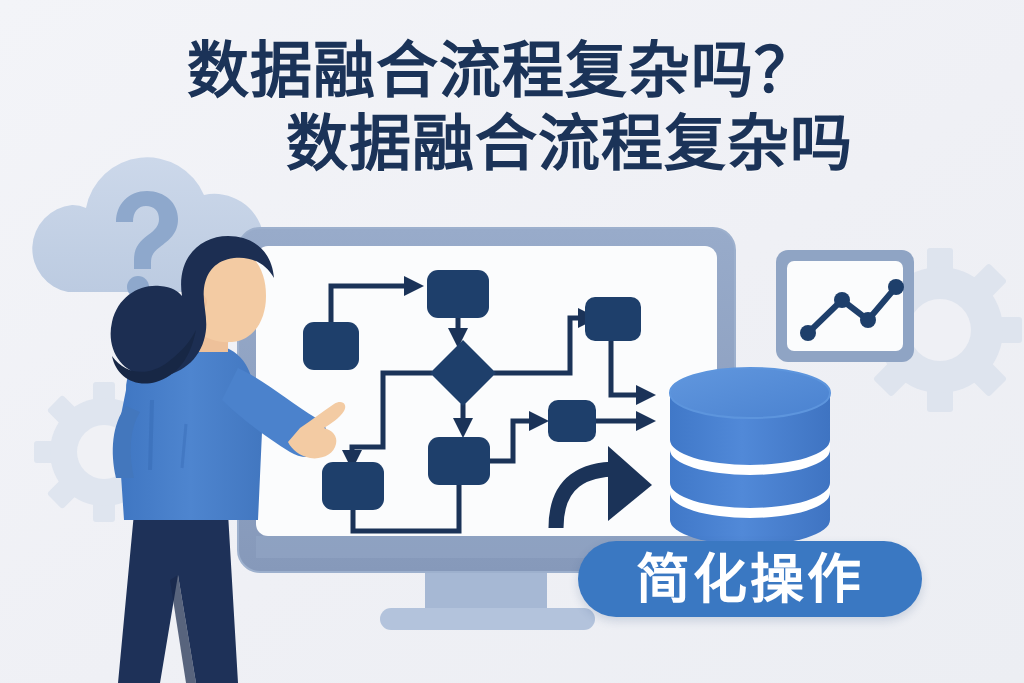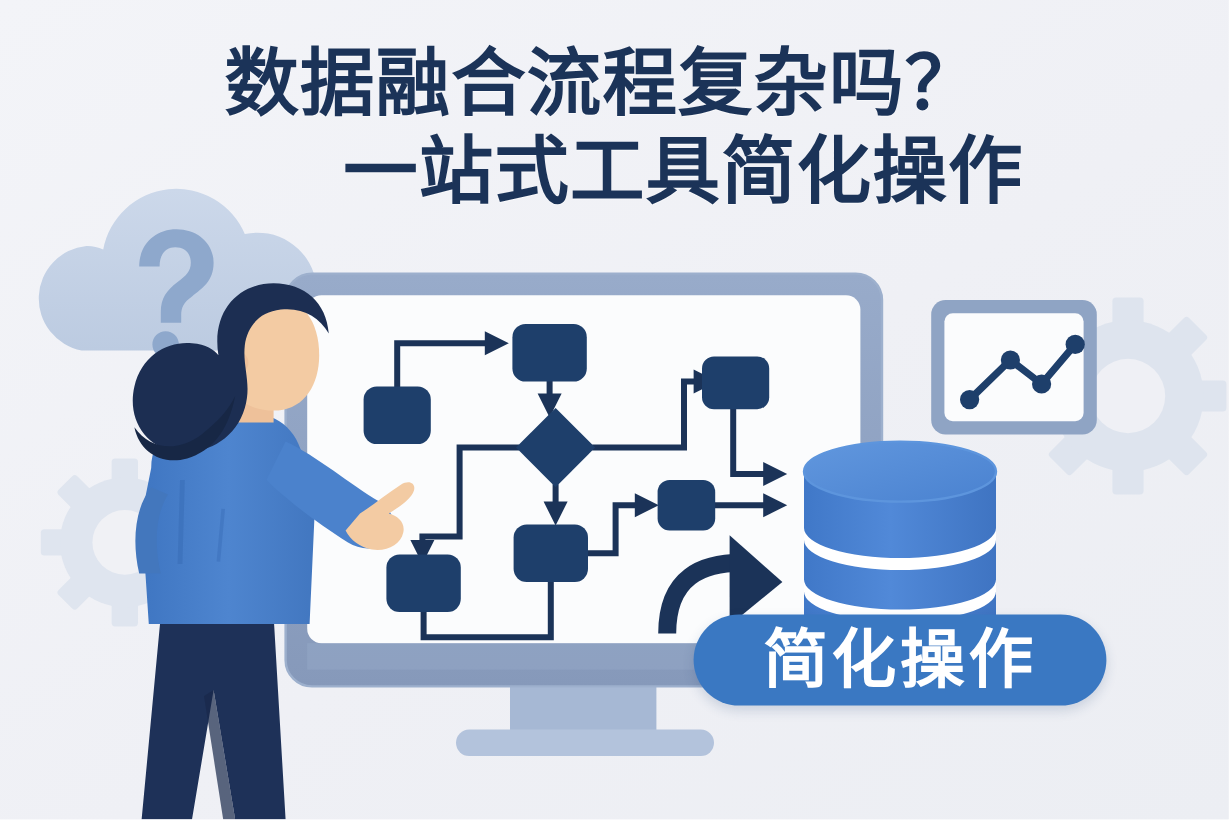--- a/index.html
+++ b/index.html
@@ -50,21 +50,21 @@
     padding-left: 20px;
   }
   .headline .line-2 {
     padding-left: 115px;
   }
 
   
   .badge-pill {
     position: absolute;
     left: 578px;
-    top: 512px;
+    top: 541px;
     width: 344px;
     height: 76px;
     border-radius: 46px;
     background: #3a78c2;
     box-shadow: 0 4px 10px rgba(40,70,120,.18);
     display: flex;
     align-items: center;
     justify-content: center;
     z-index: 36;
   }
@@ -311,20 +311,20 @@
                C196 368 168 380 146 376
                C120 372 106 348 112 322
                C118 296 140 284 160 286
                C172 287 178 291 182 296 Z" fill="#1c2e52"></path>
       <path d="M196 330 C190 360 176 376 156 382 C134 388 116 376 112 356 C126 376 150 376 168 362 C182 351 190 342 196 330 Z" fill="#172745"></path>
     </g>
   </svg>
 
   <div class="headline">
     <span class="line line-1">数据融合流程复杂吗？</span>
-    <span class="line line-2">一站式工具简化操作</span>
+    <span class="line line-2">数据融合流程复杂吗</span>
   </div>
 
   <div class="badge-pill">
     <span class="badge-text">简化操作</span>
   </div>
 
 </div>
 
 </body></html>

